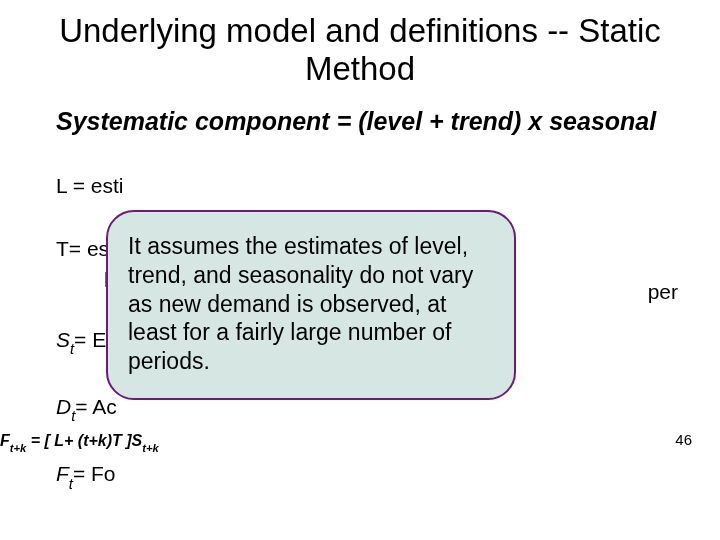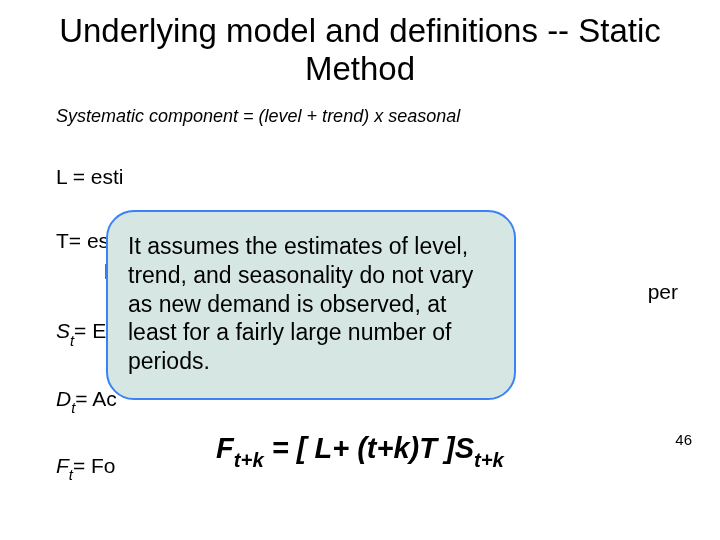--- a/index.html
+++ b/index.html
@@ -20,23 +20,23 @@
     padding: 12px 38px 0 38px;
   }
   .title {
     font-size: 33px;
     line-height: 1.15;
     text-align: center;
     font-weight: normal;
     margin: 0 0 18px 0;
   }
   .subhead {
-    font-size: 18px;
+    font-size: 25px;
     font-style: italic;
-    font-weight: normal;
+    font-weight: bold;
     line-height: 1.2;
     margin: 0 0 22px 0;
     padding-left: 18px;
     text-indent: -0px;
   }
   .subhead .hang {
     display: block;
     padding-left: 30px;
   }
   .defs {
@@ -52,33 +52,32 @@
     display: block;
     padding-left: 48px;
   }
   .callout {
     position: absolute;
     left: 106px;
     top: 210px;
     width: 410px;
     padding: 20px 20px 22px 20px;
     background: #d6e7e3;
-    border: 2px solid #3b82f6;
+    border: 2px solid #701a75;
     border-radius: 28px;
     font-size: 23px;
     line-height: 1.25;
     box-sizing: border-box;
   }
   .formula {
     position: absolute;
     left: 0;
     right: 0;
     top: 432px;
-    text-align: center;
-    font-size: 29px;
+    font-size: 16px;
     font-style: italic;
     font-weight: bold;
   }
   .sub {
     font-size: 0.7em;
     font-style: italic;
     vertical-align: sub;
     position: relative;
     top: 2px;
   }

